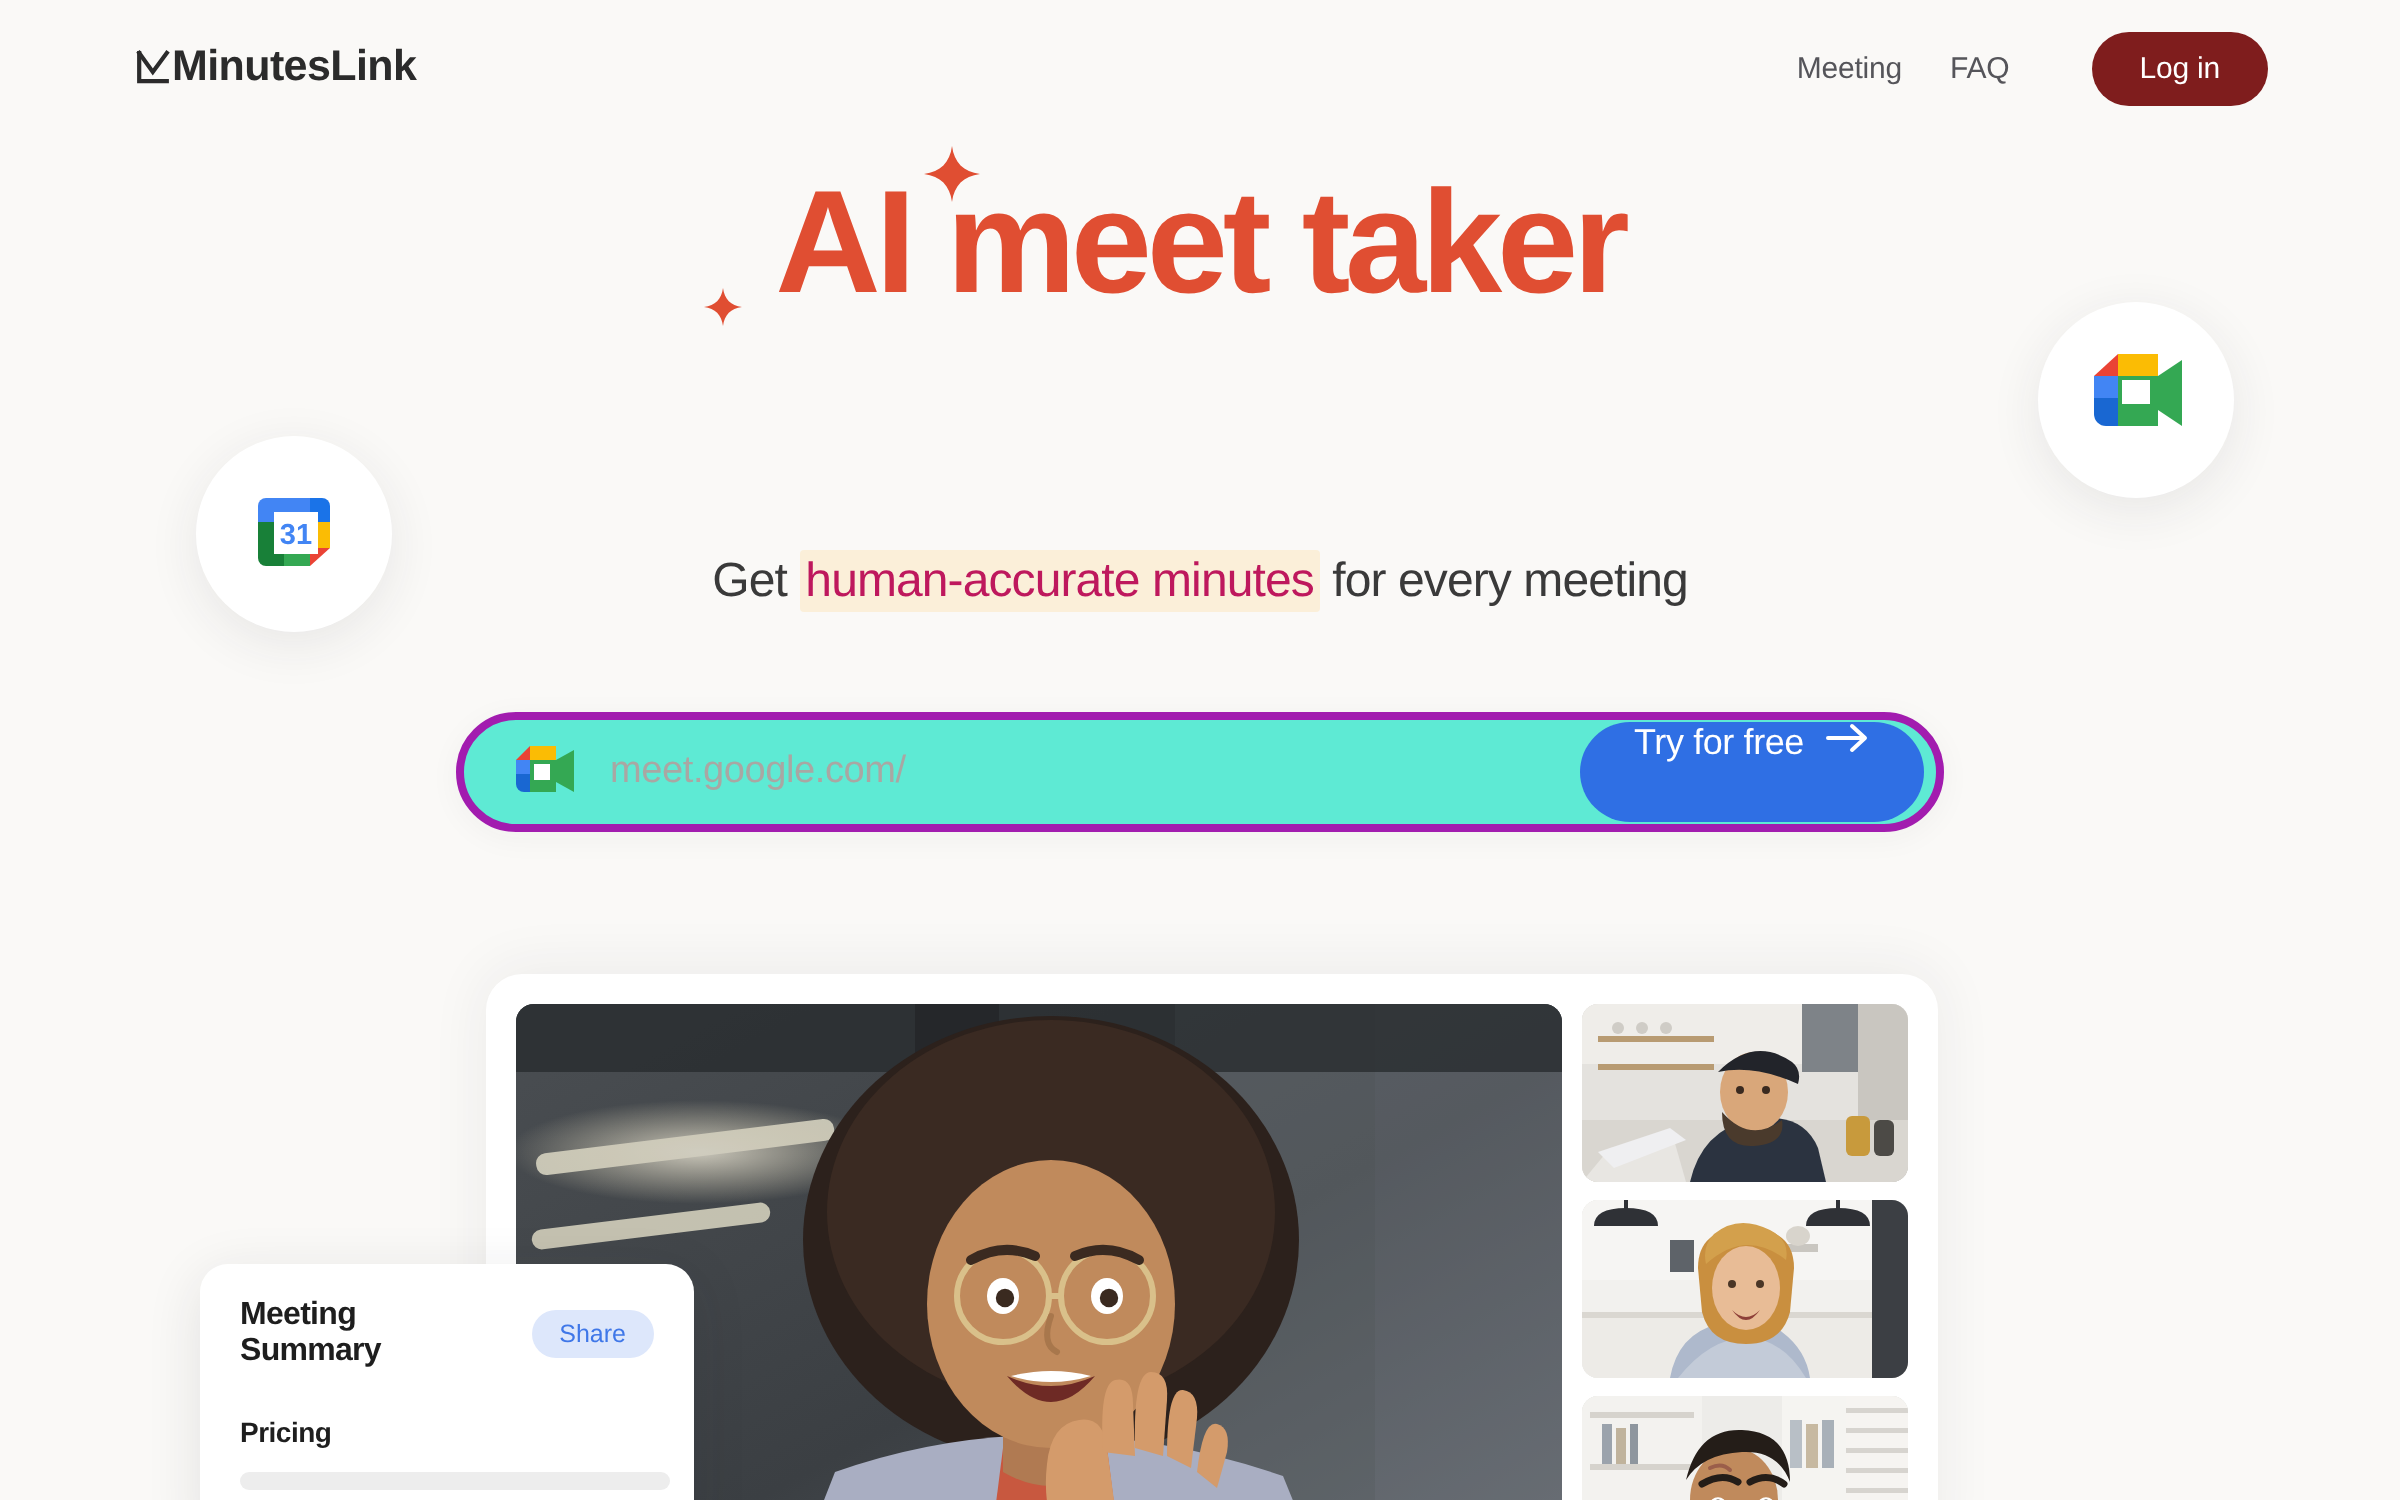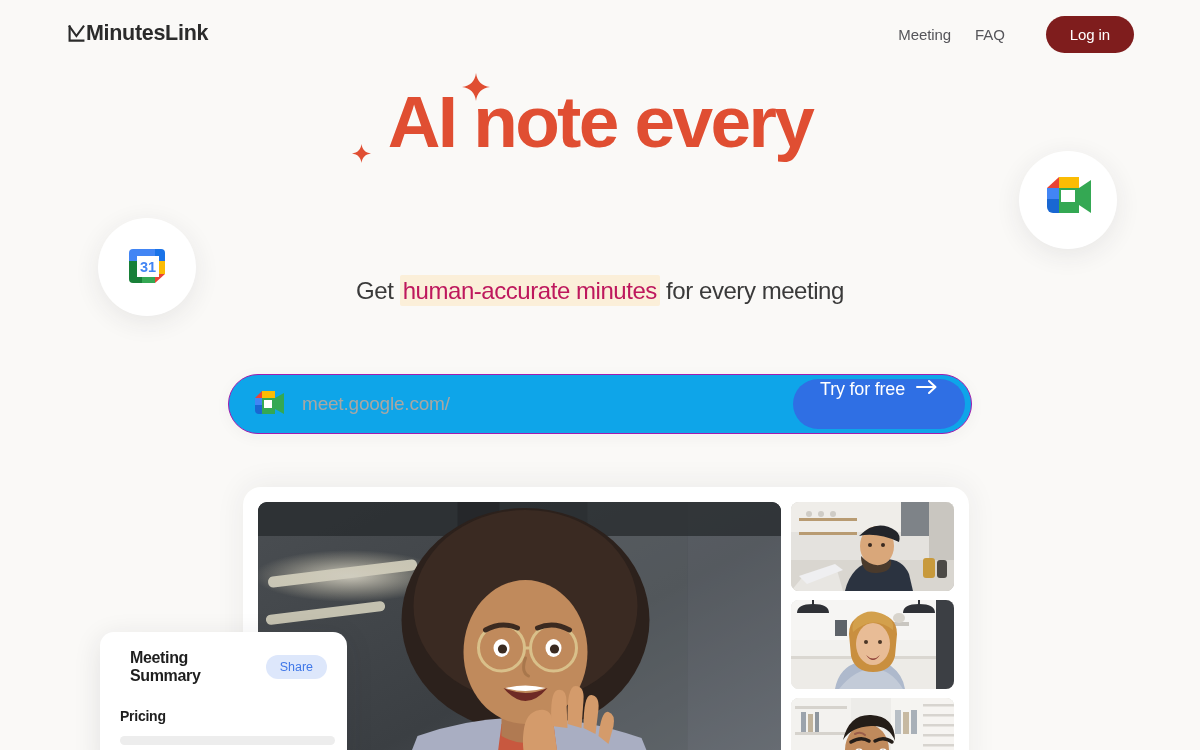--- a/index.html
+++ b/index.html
@@ -64,23 +64,23 @@
   .badge {
     position:absolute; border-radius:50%; background:#FFFFFF;
     display:flex; align-items:center; justify-content:center;
     box-shadow:0 6px 26px rgba(40,40,50,0.09);
   }
   .badge-cal { left:98px; top:218px; width:98px; height:98px; }
   .badge-meet { left:1019px; top:151px; width:98px; height:98px; }
 
   
   .searchbar {
-    position:absolute; left:228px; top:374px;
+    position:absolute; left:228px; top:356px;
     width:744px; height:60px;
-    background:#0ea5e9; border:1px solid #a21caf;
+    background:#5eead4; border:4px solid #a21caf;
     border-radius:32px; display:flex; align-items:center;
     padding:0 6px 0 24px;
     box-shadow:0 3px 16px rgba(40,40,50,0.045);
   }
   .meet-ic { width:34px; height:28px; flex:0 0 auto; margin-right:15px; }
   .search-input {
     flex:1; border:none; outline:none; background:transparent;
     font-family:inherit; font-size:19px; color:#2E2E2E;
     letter-spacing:-0.2px;
   }
@@ -115,21 +115,21 @@
   .tile-svg { position:absolute; inset:0; width:100%; height:100%; }
 
   
   .summary-card {
     position:absolute; left:100px; top:632px;
     width:247px; height:140px;
     background:#FFFFFF; border-radius:14px;
     padding:17px 20px;
     box-shadow:0 6px 28px rgba(40,40,50,0.11);
   }
-  .sum-head { display:flex; align-items:center; gap:14px;margin-left:10px; }
+  .sum-head { display:flex; align-items:center; gap:14px; }
   .sum-title {
     font-size:16px; font-weight:700; color:#1E1E1E; letter-spacing:-0.35px;
   }
   .share-btn {
     background:#DDE7FB; color:#3F77E8; border:none;
     font-family:inherit; font-size:12.5px; font-weight:500;
     padding:5px 14px; border-radius:12px; cursor:pointer;
   }
   .sum-sub {
     margin-top:23px; font-size:14px; font-weight:700;
@@ -156,21 +156,21 @@
     <div class="nav">
       <a class="nav-link">Meeting</a>
       <a class="nav-link">FAQ</a>
       <button class="login-btn">Log in</button>
     </div>
   </div>
 
   <div class="hero">
     <h1 class="headline">
       <span class="line1">
-        <span>AI note every</span>
+        <span>AI meet taker</span>
         <span class="spark spark-big">
           <svg width="28" height="28" viewBox="0 0 28 28">
             <path d="M14 0 C15.1 8.3 19.7 12.9 28 14 C19.7 15.1 15.1 19.7 14 28 C12.9 19.7 8.3 15.1 0 14 C8.3 12.9 12.9 8.3 14 0 Z" fill="#E04E32"></path>
           </svg>
         </span>
         <span class="spark spark-small">
           <svg width="19" height="19" viewBox="0 0 28 28">
             <path d="M14 0 C15.1 8.3 19.7 12.9 28 14 C19.7 15.1 15.1 19.7 14 28 C12.9 19.7 8.3 15.1 0 14 C8.3 12.9 12.9 8.3 14 0 Z" fill="#E04E32"></path>
           </svg>
         </span>

